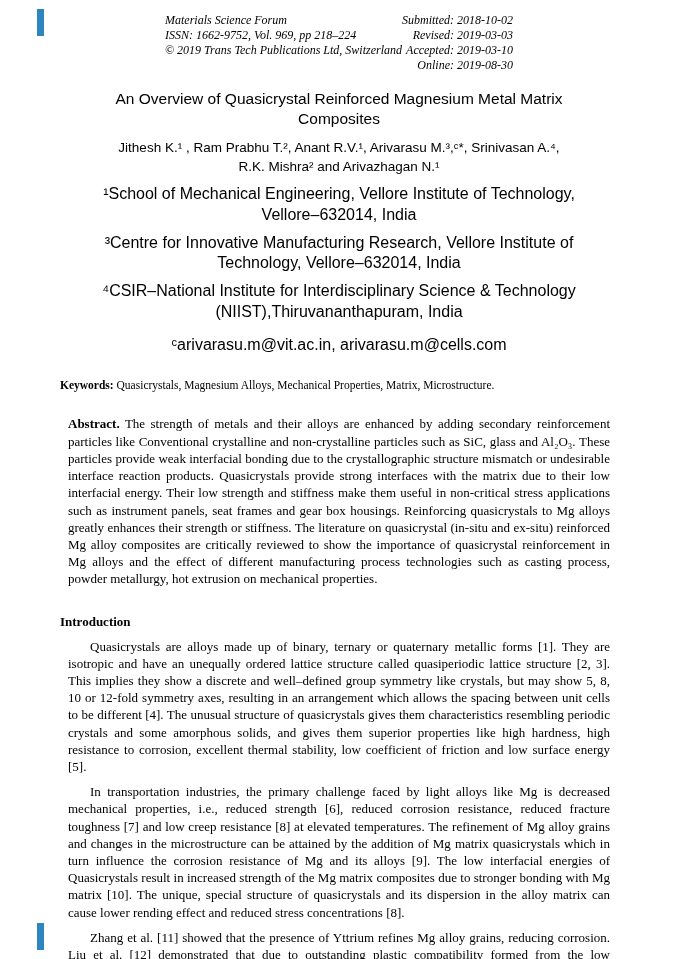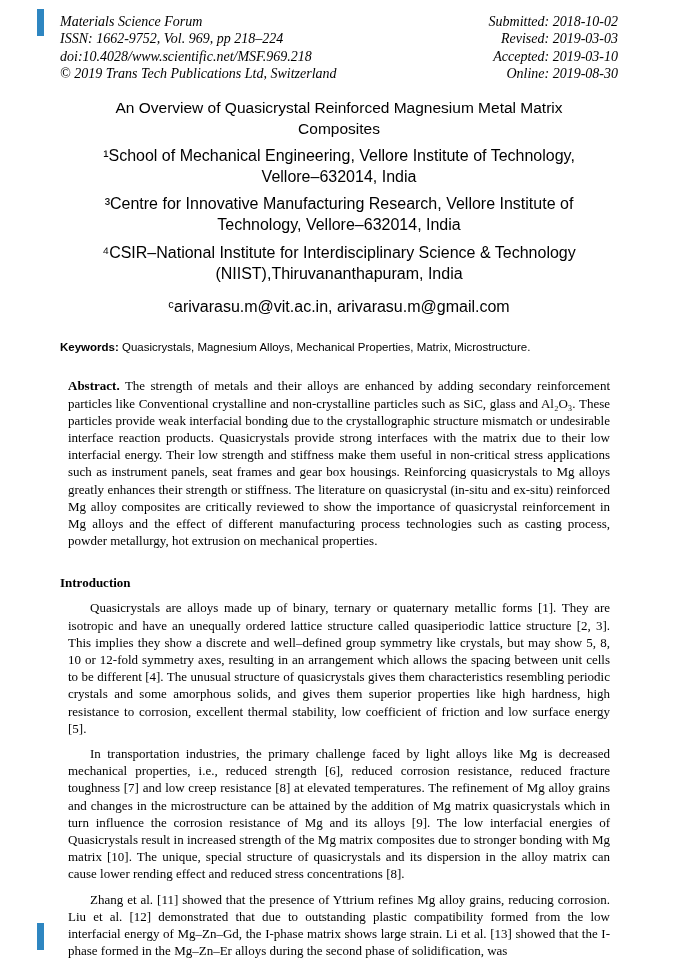--- a/index.html
+++ b/index.html
@@ -21,23 +21,23 @@
     position: absolute;
     left: 37px;
     width: 7px;
     height: 27px;
   }
   .corner-mark.top { top: 9px; }
   .corner-mark.bottom { top: 923px; }
 
   .meta {
     display: flex;
-    justify-content: space-between;
+    justify-content: center;
     font-style: italic;
-    font-size: 14px;
+    font-size: 12px;
     line-height: 1.24;
   }
   .meta-right { text-align: right; }
 
   h1.paper-title {
     font-family: "Liberation Sans", sans-serif;
     font-weight: normal;
     font-size: 15.5px;
     line-height: 1.3;
     text-align: center;
@@ -53,21 +53,21 @@
   .affil, .email-line {
     font-family: "Liberation Sans", sans-serif;
     font-size: 16px;
     line-height: 1.3;
     text-align: center;
     margin: 7px 20px 0 20px;
   }
   .email-line { margin-top: 12px; }
 
   .keywords {
-    font-family: Liberation Sans, sans-serif;
+    font-family: Liberation Serif, serif;
     font-size: 11.5px;
     margin: 24px 0 0 0;
   }
   .keywords .kw-label { font-weight: bold; }
 
   .body-text {
     font-size: 13px;
     line-height: 17.2px;
     text-align: justify;
     margin: 8px;
@@ -89,39 +89,39 @@
 
   <div class="corner-mark top" style="background: rgb(46, 134, 193);"></div>
   <div class="corner-mark bottom" style="background: rgb(46, 134, 193);"></div>
 
   <div class="content">
 
     <header class="meta">
       <div class="meta-left">
         <div>Materials Science Forum</div>
         <div>ISSN: 1662-9752, Vol. 969, pp 218–224</div>
-        <div>doi:10.4028/www.scientific.net/MSF.969.218</div>
         <div>© 2019 Trans Tech Publications Ltd, Switzerland</div>
       </div>
       <div class="meta-right">
         <div>Submitted: 2018-10-02</div>
         <div>Revised: 2019-03-03</div>
         <div>Accepted: 2019-03-10</div>
         <div>Online: 2019-08-30</div>
       </div>
     </header>
 
     <h1 class="paper-title">An Overview of Quasicrystal Reinforced Magnesium Metal Matrix Composites</h1>
 
+    <p class="authors"><span>Jithesh K.¹ , Ram Prabhu T.², Anant R.V.¹, Arivarasu M.³,ᶜ*, Srinivasan A.⁴,</span><br><span>R.K. Mishra² and Arivazhagan N.¹</span></p>
 
     <p class="affil">¹School of Mechanical Engineering, Vellore Institute of Technology, Vellore–632014, India</p>
     <p class="affil">³Centre for Innovative Manufacturing Research, Vellore Institute of Technology, Vellore–632014, India</p>
     <p class="affil">⁴CSIR–National Institute for Interdisciplinary Science &amp; Technology (NIIST),Thiruvananthapuram, India</p>
 
-    <p class="email-line">ᶜarivarasu.m@vit.ac.in, arivarasu.m@gmail.com</p>
+    <p class="email-line">ᶜarivarasu.m@vit.ac.in, arivarasu.m@cells.com</p>
 
     <p class="keywords"><span class="kw-label">Keywords:</span><span> Quasicrystals, Magnesium Alloys, Mechanical Properties, Matrix, Microstructure.</span></p>
 
     <p class="body-text abstract"><span class="abs-label">Abstract.</span><span> The strength of metals and their alloys are enhanced by adding secondary reinforcement particles like Conventional crystalline and non-crystalline particles such as SiC, glass and Al₂O₃. These particles provide weak interfacial bonding due to the crystallographic structure mismatch or undesirable interface reaction products. Quasicrystals provide strong interfaces with the matrix due to their low interfacial energy. Their low strength and stiffness make them useful in non-critical stress applications such as instrument panels, seat frames and gear box housings. Reinforcing quasicrystals to Mg alloys greatly enhances their strength or stiffness. The literature on quasicrystal (in-situ and ex-situ) reinforced Mg alloy composites are critically reviewed to show the importance of quasicrystal reinforcement in Mg alloys and the effect of different manufacturing process technologies such as casting process, powder metallurgy, hot extrusion on mechanical properties.</span></p>
 
     <h2 class="section-heading">Introduction</h2>
 
     <p class="body-text body-para">Quasicrystals are alloys made up of binary, ternary or quaternary metallic forms [1]. They are isotropic and have an unequally ordered lattice structure called quasiperiodic lattice structure [2, 3]. This implies they show a discrete and well–defined group symmetry like crystals, but may show 5, 8, 10 or 12-fold symmetry axes, resulting in an arrangement which allows the spacing between unit cells to be different [4]. The unusual structure of quasicrystals gives them characteristics resembling periodic crystals and some amorphous solids, and gives them superior properties like high hardness, high resistance to corrosion, excellent thermal stability, low coefficient of friction and low surface energy [5].</p>
     <p class="body-text body-para">In transportation industries, the primary challenge faced by light alloys like Mg is decreased mechanical properties, i.e., reduced strength [6], reduced corrosion resistance, reduced fracture toughness [7] and low creep resistance [8] at elevated temperatures. The refinement of Mg alloy grains and changes in the microstructure can be attained by the addition of Mg matrix quasicrystals which in turn influence the corrosion resistance of Mg and its alloys [9]. The low interfacial energies of Quasicrystals result in increased strength of the Mg matrix composites due to stronger bonding with Mg matrix [10]. The unique, special structure of quasicrystals and its dispersion in the alloy matrix can cause lower rending effect and reduced stress concentrations [8].</p>
     <p class="body-text body-para">Zhang et al. [11] showed that the presence of Yttrium refines Mg alloy grains, reducing corrosion. Liu et al. [12] demonstrated that due to outstanding plastic compatibility formed from the low interfacial energy of Mg–Zn–Gd, the I-phase matrix shows large strain. Li et al. [13] showed that the I-phase formed in the Mg–Zn–Er alloys during the second phase of solidification, was</p>

